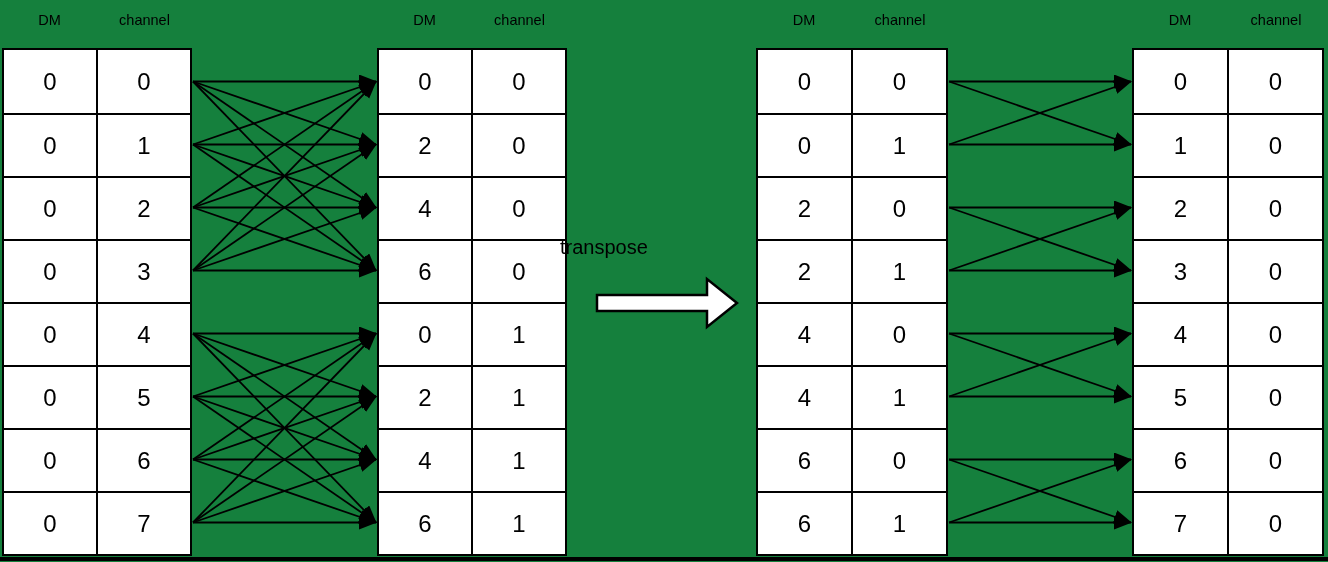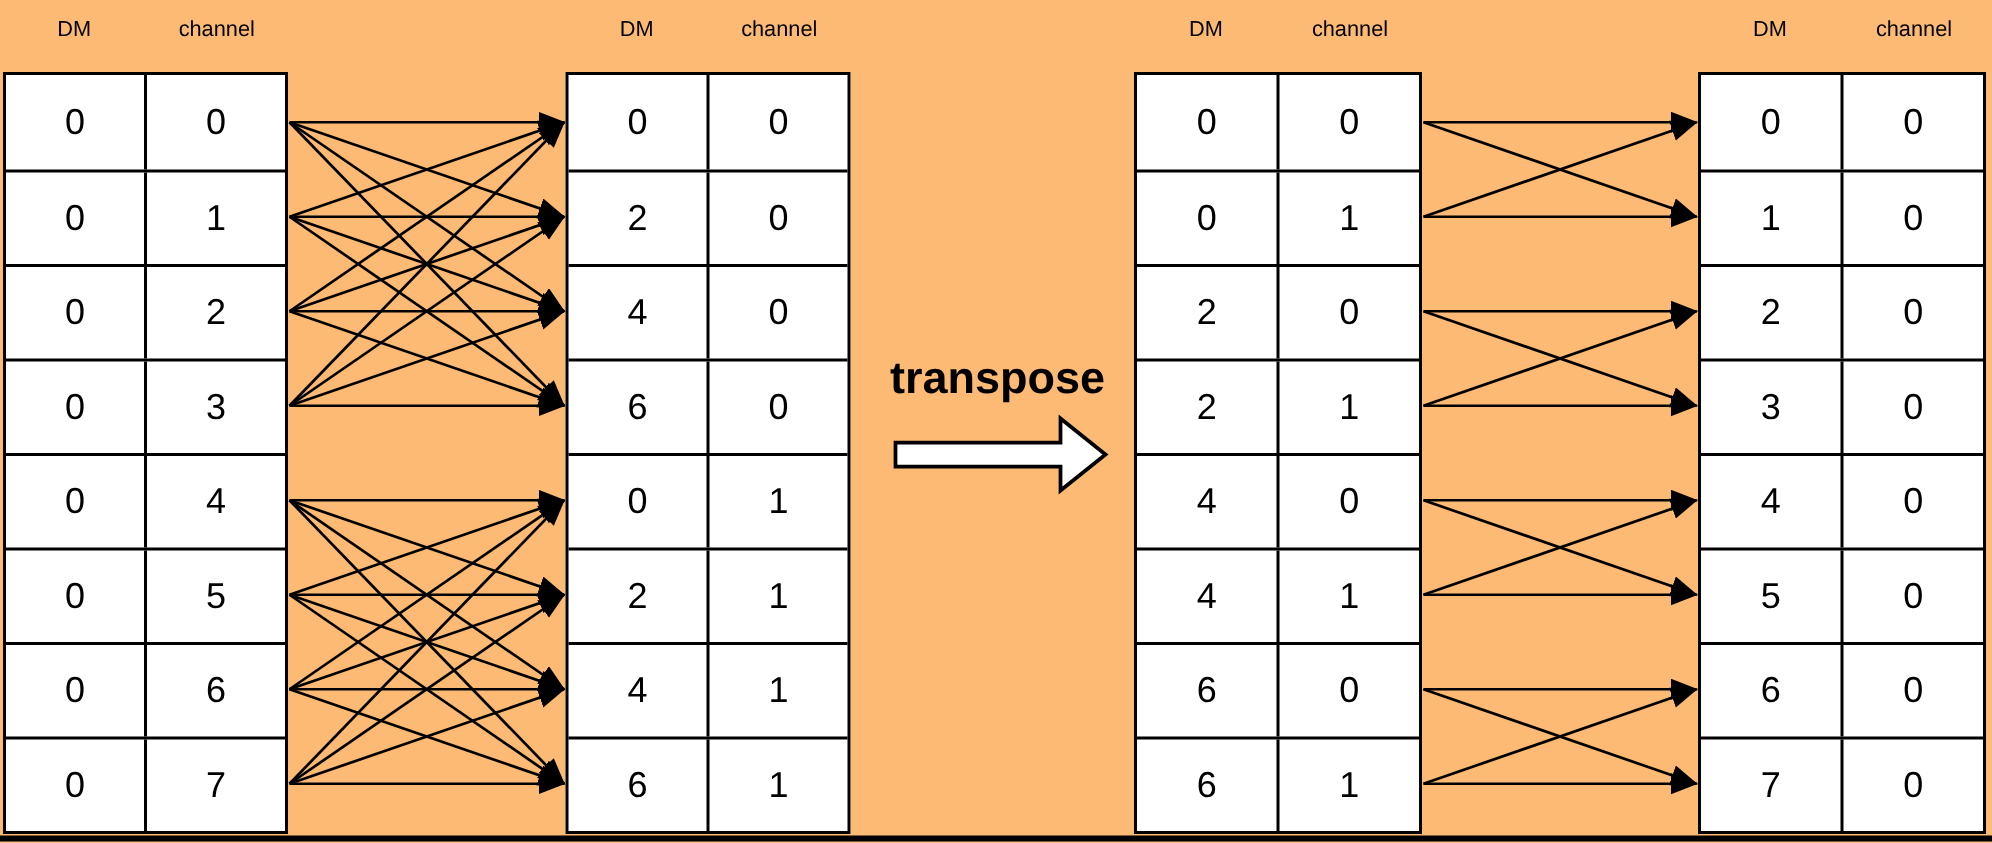--- a/index.html
+++ b/index.html
@@ -1,20 +1,20 @@
 <!DOCTYPE html>
 <html><head>
 <meta charset="utf-8">
 <style>
   html, body { margin: 0; padding: 0; background: #ffffff; }
   #canvas {
     position: relative;
     width: 1328px;
     height: 562px;
-    background: #fdba74;
+    background: #15803d;
     font-family: "Liberation Sans", "DejaVu Sans", sans-serif;
     color: #000;
     overflow: hidden;
   }
   #arrow-layer {
     position: absolute;
     left: 0; top: 0;
     width: 1328px; height: 562px;
     pointer-events: none;
   }
@@ -65,23 +65,22 @@
     position: absolute;
     left: 560px;
     top: 236px;
     width: 210px;
     height: 100px;
   }
   #transpose-label {
     position: absolute;
     left: 0; top: 0;
     width: 210px;
-    text-align: center;
-    font-size: 30px;
-    font-weight: bold;
+    text-align: left;
+    font-size: 20px;
   }
   #transpose-arrow {
     position: absolute;
     left: 0; top: 0;
     width: 210px; height: 100px;
     overflow: visible;
   }
   #bottom-bar {
     position: absolute;
     left: 0;

